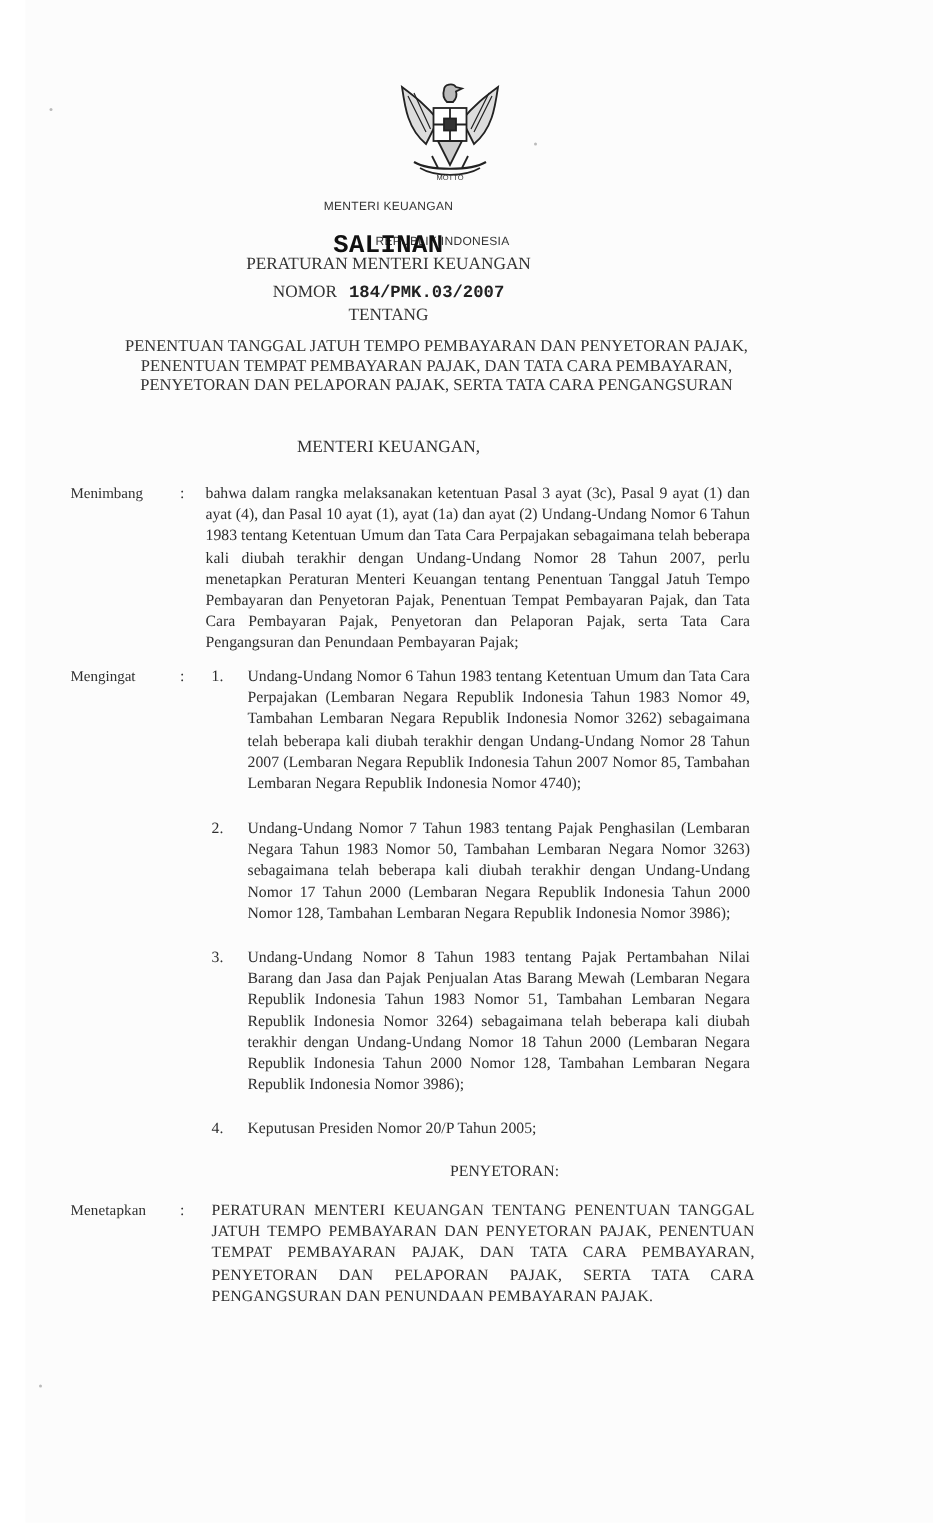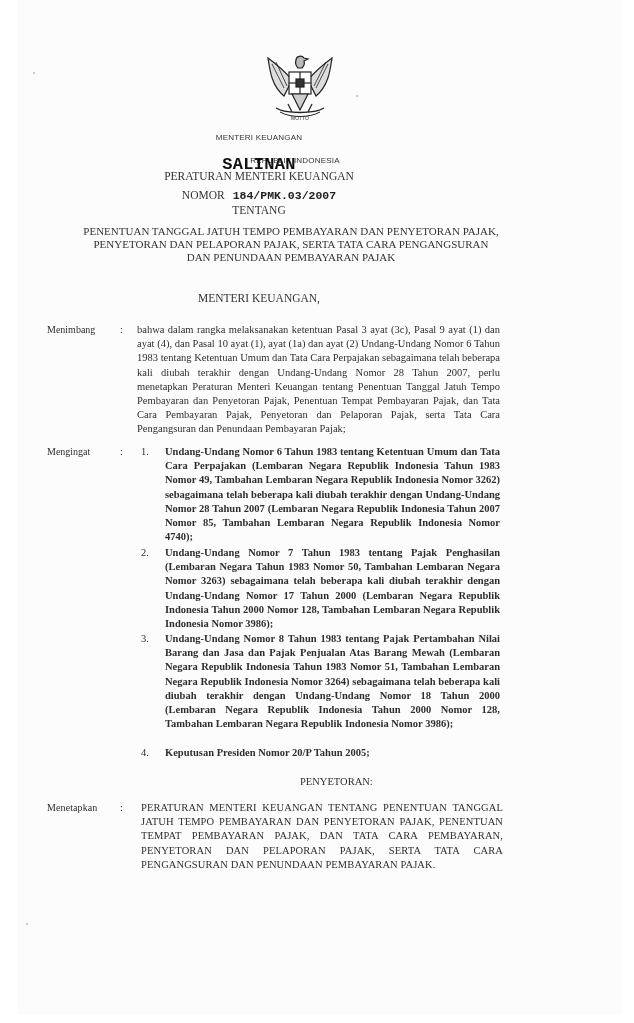--- a/index.html
+++ b/index.html
@@ -16,21 +16,21 @@
   .hdr-small { font-family: "Liberation Sans", sans-serif; font-size: 8px; letter-spacing: 0.2px; color: #333; }
   .salinan { font-family: Liberation Mono, monospace; font-size: 17px; font-weight: bold; color: #111; letter-spacing: 0.3px; }
   .serif12 { font-size: 11.5px; color: #333; }
   .mono { font-family: "Liberation Mono", monospace; font-weight: bold; font-size: 11.5px; color: #222; }
   .title-lines { font-size: 11px; line-height: 13px; color: #333; padding-left: 32px; }
   .row { position: absolute; font-size: 10.5px; line-height: 14.2px; color: #2e2e2e; }
   .label { position: absolute; left: 47px; font-size: 10px; text-align: center; }
   .colon { position: absolute; left: 120px; font-size: 10.5px; }
   .para { position: absolute; text-align: justify; text-align-last: left; }
   .num { position: absolute; left: 141px; font-size: 10.5px; }
-  .list-text { position: absolute; left: 165px; width: 335px; text-align: justify; font-weight: bold; }
+  .list-text { position: absolute; left: 165px; width: 335px; text-align: justify; }
   .upper { letter-spacing: 0.1px; }
   .dot { position: absolute; width: 2px; height: 2px; background: #bbb; border-radius: 1px; }
 </style>
 </head>
 <body>
 
 <div class="page"></div>
 <div class="dot" style="left:33px;top:72px;"></div>
 <div class="dot" style="left:356px;top:95px;"></div>
 <div class="dot" style="left:26px;top:923px;"></div>
@@ -63,22 +63,22 @@
 <div class="center hdr-small" style="top:156px;margin-left:36px;">REPUBLIK INDONESIA</div>
 <div class="center salinan" style="top:155px;">SALINAN</div>
 <div class="center serif12" style="top:170px;">PERATURAN MENTERI KEUANGAN</div>
 <div class="center" style="top:185px;text-align:center;">
   <span class="serif12" style="margin-right:8px;">NOMOR</span><span class="mono">184/PMK.03/2007</span>
 </div>
 <div class="center serif12" style="top:204px;">TENTANG</div>
 
 <div class="center title-lines" style="top:225px;">
   <div>PENENTUAN TANGGAL JATUH TEMPO PEMBAYARAN DAN PENYETORAN PAJAK,</div>
+  <div>PENENTUAN TEMPAT PEMBAYARAN PAJAK, DAN TATA CARA PEMBAYARAN,</div>
   <div>PENYETORAN DAN PELAPORAN PAJAK, SERTA TATA CARA PENGANGSURAN</div>
-  <div>DAN PENUNDAAN PEMBAYARAN PAJAK</div>
 </div>
 <div class="center serif12" style="top:292px;">MENTERI KEUANGAN,</div>
 
 <div class="row" style="top:323px;left:0;width:634px;">
   <span class="label">Menimbang</span>
   <span class="colon">:</span>
   <div class="para" style="left:137px;width:363px;">bahwa dalam rangka melaksanakan ketentuan Pasal 3 ayat (3c), Pasal 9 ayat (1) dan ayat (4), dan Pasal 10 ayat (1), ayat (1a) dan ayat (2) Undang-Undang Nomor 6 Tahun 1983 tentang Ketentuan Umum dan Tata Cara Perpajakan sebagaimana telah beberapa kali diubah terakhir dengan Undang-Undang Nomor 28 Tahun 2007, perlu menetapkan Peraturan Menteri Keuangan tentang Penentuan Tanggal Jatuh Tempo Pembayaran dan Penyetoran Pajak, Penentuan Tempat Pembayaran Pajak, dan Tata Cara Pembayaran Pajak, Penyetoran dan Pelaporan Pajak, serta Tata Cara Pengangsuran dan Penundaan Pembayaran Pajak;</div>
 </div>
 
 <div class="row" style="top:445px;left:0;width:634px;">

